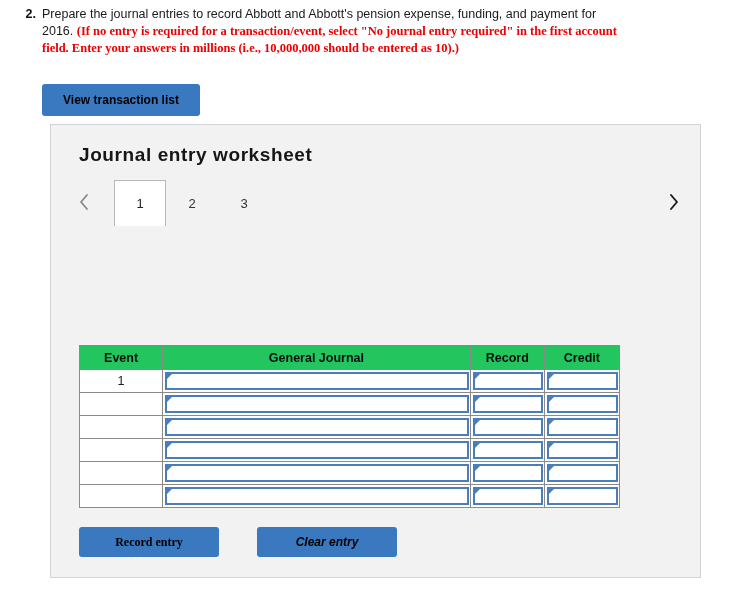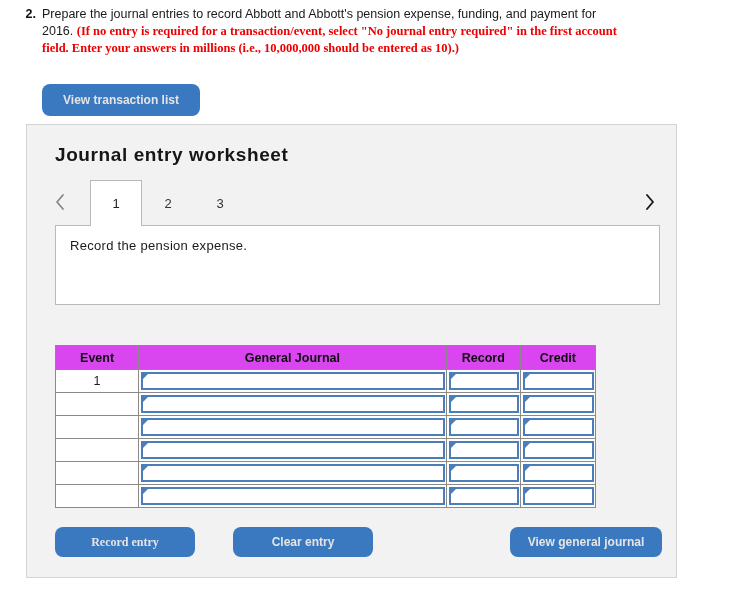--- a/index.html
+++ b/index.html
@@ -48,42 +48,42 @@
     font-weight: bold;
     font-family: Liberation Serif, serif;
   }
 
   
   .btn {
     display: inline-flex;
     align-items: center;
     justify-content: center;
     background: #3a78c0;
-    color: #e5e5e5;
+    color: #000000;
     font-weight: bold;
     font-size: 12px;
     border: none;
-    border-radius: 8px;
+    border-radius: 3px;
     cursor: pointer;
     font-family: "Liberation Sans", sans-serif;
     line-height: 1;
     padding: 0;
   }
   .btn-transaction {
     position: absolute;
     left: 42px;
     top: 84px;
     width: 158px;
     height: 32px;
   }
 
   
   .panel {
     position: absolute;
-    left: 26px;
+    left: 50px;
     top: 124px;
     width: 651px;
     height: 454px;
     background: #f2f2f2;
     border: 1px solid #d4d4d4;
     box-sizing: border-box;
   }
 
   .panel-title {
     position: absolute;
@@ -176,21 +176,21 @@
   
   .jtable {
     position: absolute;
     left: 28px;
     top: 220px;
     width: 541px;
     border-collapse: collapse;
     table-layout: fixed;
   }
   .jtable th {
-    background: #d946ef;
+    background: #22c55e;
     border: 1px solid #8a8a8a;
     color: #0d0d0d;
     font-weight: bold;
     font-size: 12.5px;
     height: 23px;
     padding: 0;
     text-align: center;
   }
   .jtable td {
     border: 1px solid #8a8a8a;
@@ -239,20 +239,21 @@
     width: 140px;
     height: 30px;
     font-family: Liberation Serif, serif;
   }
   .btn-clear {
     position: absolute;
     left: 206px;
     top: 402px;
     width: 140px;
     height: 30px;
+    font-style: italic;
   }
   .btn-viewgj {
     position: absolute;
     left: 483px;
     top: 402px;
     width: 152px;
     height: 30px;
   }
 </style>
 </head>
@@ -291,23 +292,20 @@
       </div>
     </div>
 
     <div class="chev chev-right">
       <svg width="13" height="20" viewBox="0 0 13 20" aria-hidden="true">
         <polyline points="4,3 10,10 4,17" fill="none" stroke="#1a1a1a" stroke-width="1.9" stroke-linecap="round" stroke-linejoin="round"></polyline>
       </svg>
     </div>
   </div>
 
-  <div class="instr-box">
-    <div class="instr-text">Record the pension expense.</div>
-  </div>
 
 
   <table class="jtable">
     <colgroup>
       <col class="col-event">
         <col class="col-gj">
         <col class="col-debit">
         <col class="col-credit">
     </colgroup>
     <thead>
@@ -389,15 +387,14 @@
         </td>
         <td>
           <div class="cell-input"></div>
         </td>
       </tr>
     </tbody>
   </table>
 
   <button class="btn btn-record">Record entry</button>
   <button class="btn btn-clear">Clear entry</button>
-  <button class="btn btn-viewgj">View general journal</button>
 
 </div>
 
 </body></html>

